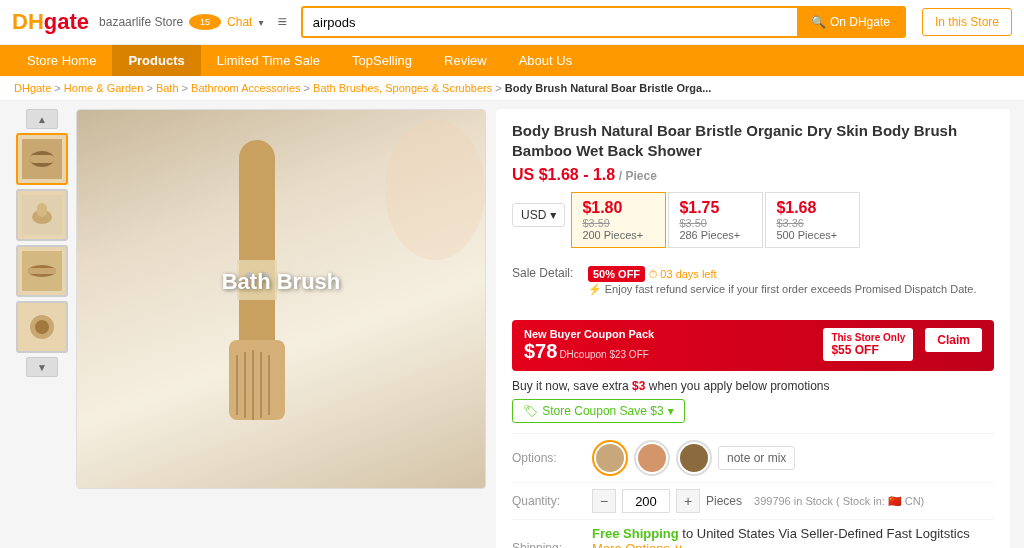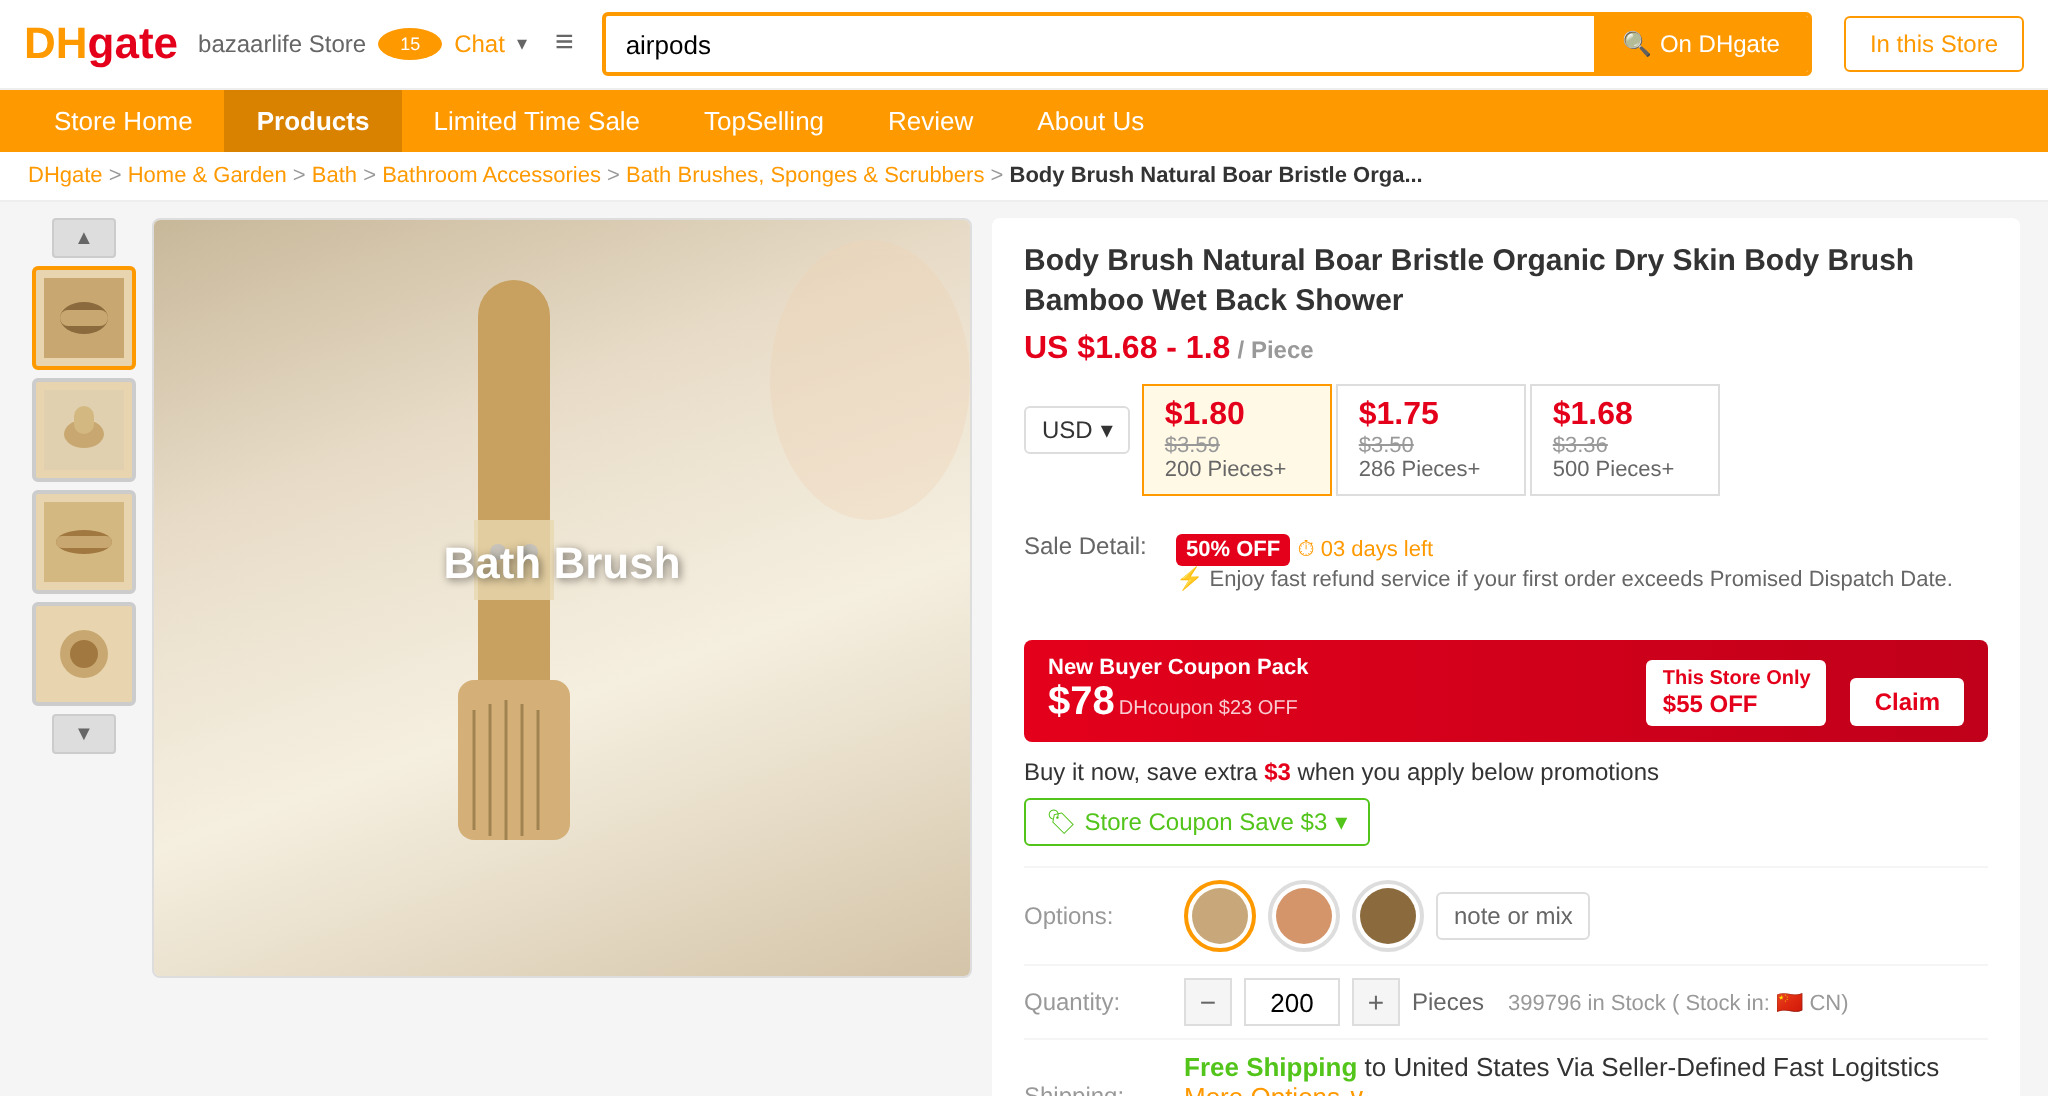--- a/index.html
+++ b/index.html
@@ -58,21 +58,21 @@
 
     
     .sale-detail { display: flex; align-items: flex-start; gap: 6px; margin-bottom: 24px; }
     .sale-label { font-size: 12px; color: #666; min-width: 70px; }
     .sale-badge { background: #e4001b; color: #fff; padding: 2px 5px; border-radius: 3px; font-size: 11px; font-weight: bold; }
     .sale-timer { color: #f90; font-size: 11px; }
     .refund-note { font-size: 11px; color: #666; margin-top: 2px; }
     .refund-icon { color: #f90; }
 
     
-    .coupon-box { background: linear-gradient(90deg, #e4001b 0%, #c0001a 100%); border-radius: 4px; padding: 8px 12px; display: flex; align-items: flex-end; gap: 8px; margin-bottom: 8px; }
+    .coupon-box { background: linear-gradient(90deg, #e4001b 0%, #c0001a 100%); border-radius: 4px; padding: 8px 12px; display: flex; align-items: flex-start; gap: 8px; margin-bottom: 8px; }
     .coupon-title { color: #fff; font-size: 11px; font-weight: bold; }
     .coupon-amount { color: #fff; font-size: 20px; font-weight: bold; }
     .coupon-off { color: rgba(255,255,255,0.8); font-size: 10px; }
     .coupon-store { background: #fff; padding: 4px 8px; border-radius: 3px; font-size: 10px; color: #e4001b; font-weight: bold; margin-left: auto; }
     .coupon-claim { background: #fff; color: #e4001b; border: none; padding: 5px 12px; border-radius: 3px; font-size: 12px; font-weight: bold; cursor: pointer; margin-left: 4px; }
     .save-promo { font-size: 12px; color: #333; margin-bottom: 6px; }
     .save-promo .amount { color: #e4001b; font-weight: bold; }
     .store-coupon-btn { background: #fff; border: 1px solid #52c41a; color: #52c41a; padding: 4px 10px; border-radius: 3px; font-size: 12px; cursor: pointer; display: inline-flex; align-items: center; gap: 4px; margin-bottom: 10px; }
 
     

